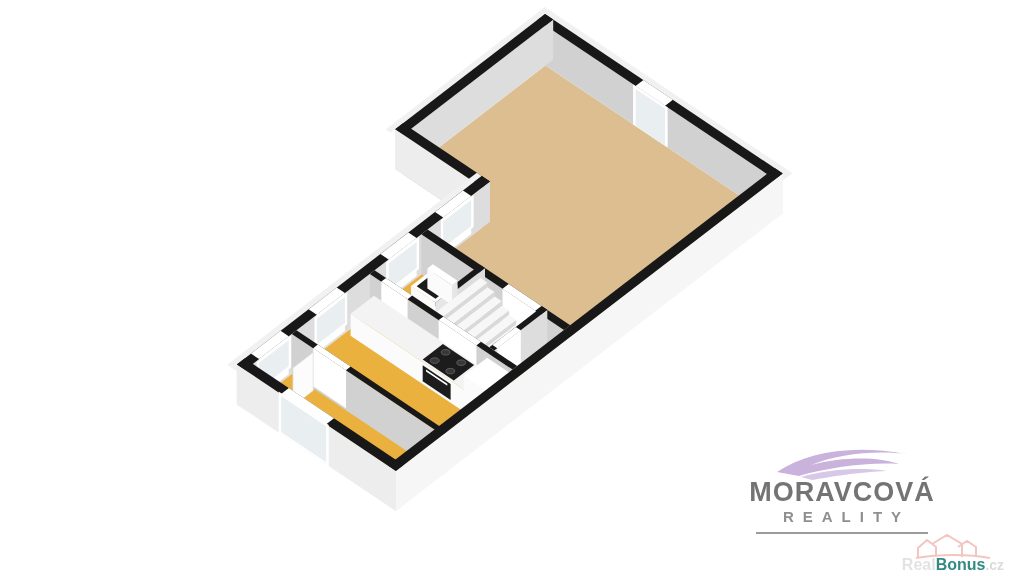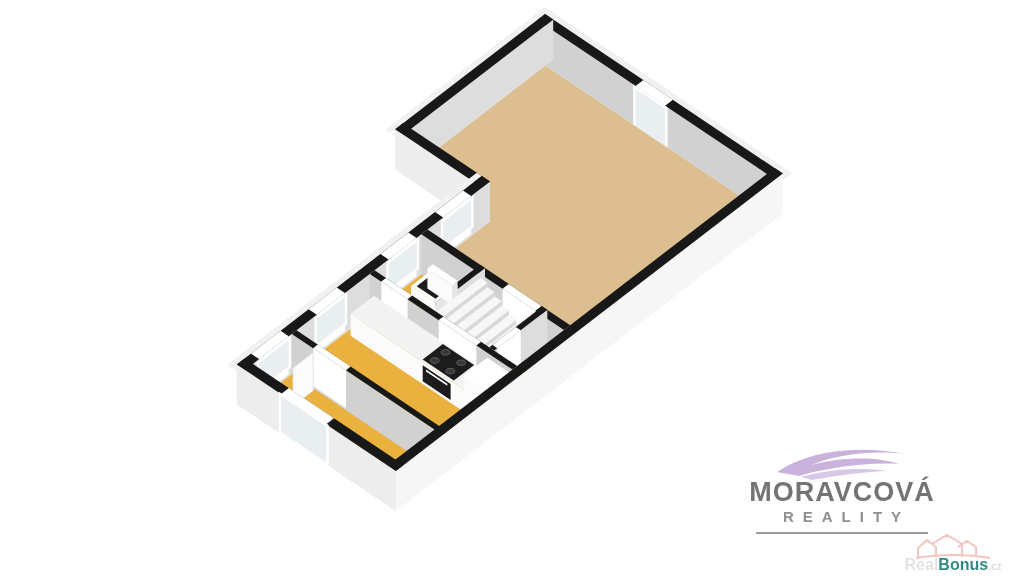--- a/index.html
+++ b/index.html
@@ -10,21 +10,21 @@
   .logo-swoosh{display:block;margin:0 auto -2px auto;}
   .logo-title{font-size:27px;font-weight:bold;color:#747474;letter-spacing:1px;line-height:1.05;}
   .logo-subtitle{font-size:15px;font-weight:bold;color:#8f8f8f;letter-spacing:9px;
                  margin-top:3px;padding-left:9px;line-height:1.1;}
   .logo-rule{width:172px;height:2px;background:#9b9b9b;margin:6px auto 0 auto;}
   .watermark{position:absolute;right:6px;bottom:2px;width:130px;text-align:center;opacity:.85;}
   .wm-houses{display:block;margin:0 auto -3px auto;}
   .wm-text{font-size:16px;font-weight:bold;line-height:1.1;white-space:nowrap;}
   .wm-real{color:#dedede;}
   .wm-bonus{color:#0f766e;}
-  .wm-tld{color:#d6d6d6;font-size:10px;}
+  .wm-tld{color:#d6d6d6;font-size:14px;}
 </style>
 </head>
 <body>
 
 <div id="stage">
   <svg id="scene" width="1024" height="576" viewBox="0 0 1024 576">
       <polygon points="545.4,65.5 766.8,214.0 564.0,370.0 421.3,274.3 482.2,227.5 403.4,174.7" fill="#dcbe90"></polygon>
       <polygon points="427.6,269.5 570.2,365.2 509.4,412.0 366.7,316.3" fill="#efefef"></polygon>
       <polygon points="540.9,350.0 567.1,367.6 514.1,408.4 487.8,390.8" fill="#eab13f"></polygon>
       <polygon points="424.4,271.9 478.6,308.2 427.1,347.8 373.0,311.5" fill="#eab13f"></polygon>

